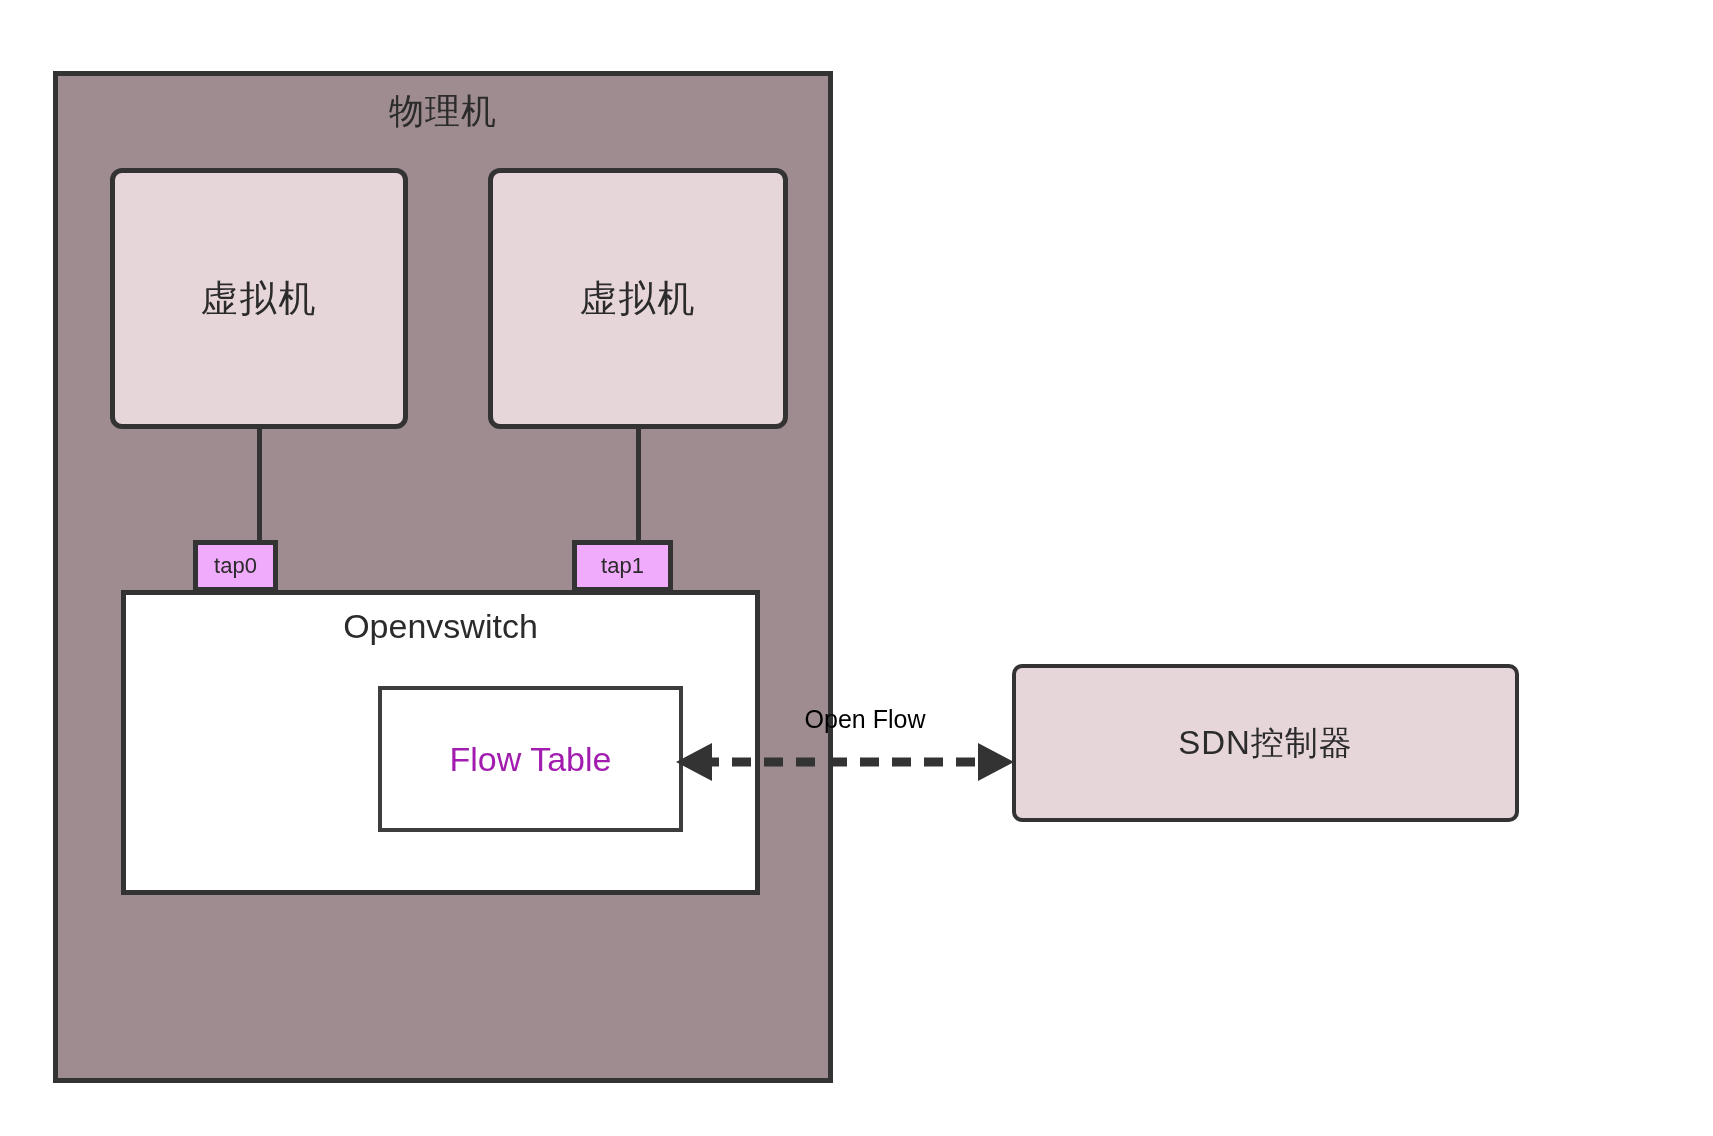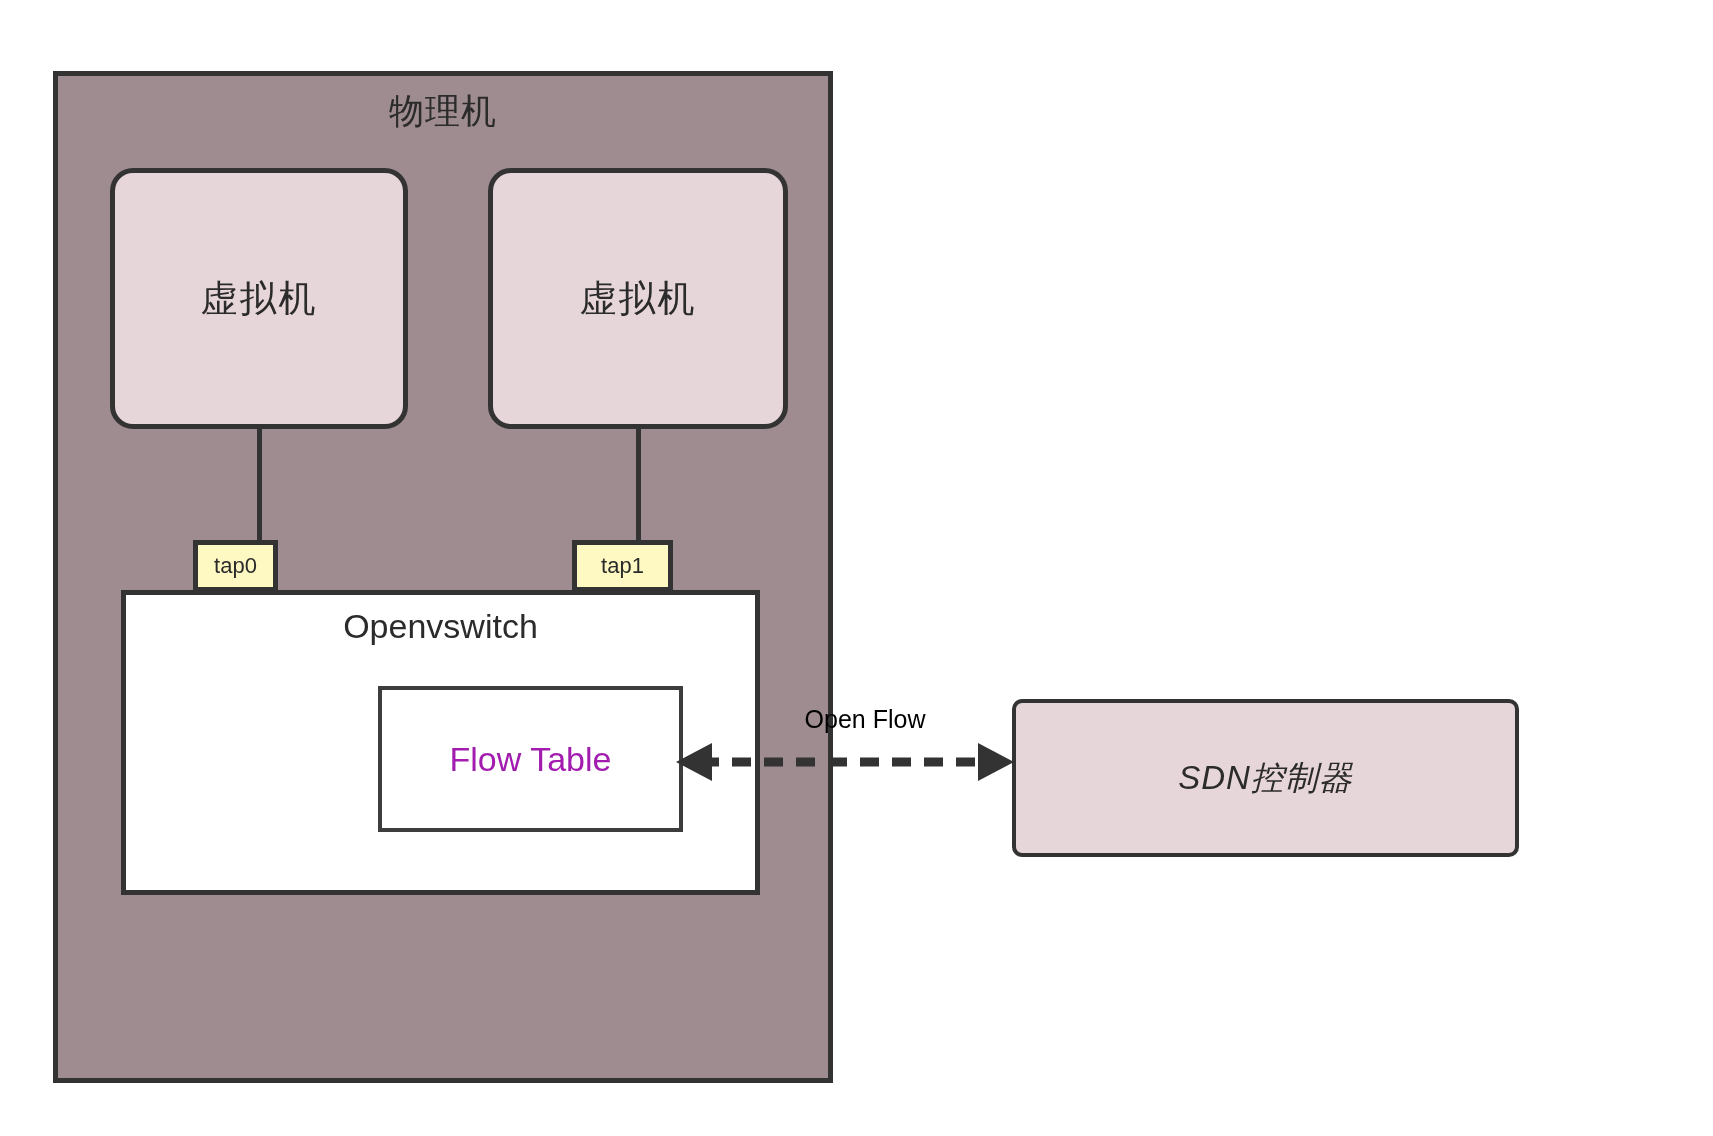--- a/index.html
+++ b/index.html
@@ -39,21 +39,21 @@
     font-size: 35px;
     color: #2b2b2b;
     letter-spacing: 1px;
   }
 
   
   .vm-box {
     position: absolute;
     background: #E6D5D9;
     border: 5px solid #333333;
-    border-radius: 23px;
+    border-radius: 12px;
     box-sizing: border-box;
     display: flex;
     align-items: center;
     justify-content: center;
   }
   .vm-label {
     font-size: 37px;
     color: #2b2b2b;
     letter-spacing: 2px;
   }
@@ -65,21 +65,21 @@
     position: absolute;
     width: 5px;
     background: #333333;
   }
   #connector-0 { left: 257px; top: 429px; height: 156px; }
   #connector-1 { left: 636px; top: 429px; height: 156px; }
 
   
   .tap-box {
     position: absolute;
-    background: #fef9c3;
+    background: #f0abfc;
     border: 5px solid #333333;
     box-sizing: border-box;
     display: flex;
     align-items: center;
     justify-content: center;
     z-index: 4;
   }
   .tap-label {
     font-size: 22px;
     color: #2b2b2b;
@@ -127,31 +127,30 @@
   }
   .flow-label {
     font-size: 34px;
     color: #a21caf;
   }
 
   
   .sdn-box {
     position: absolute;
     left: 1012px;
-    top: 699px;
+    top: 664px;
     width: 507px;
     height: 158px;
     background: #E6D5D9;
     border: 4px solid #333333;
     border-radius: 10px;
     box-sizing: border-box;
     display: flex;
     align-items: center;
     justify-content: center;
-    font-style: italic;
   }
   .sdn-label {
     font-size: 33px;
     color: #2b2b2b;
     letter-spacing: 1px;
   }
 
   
   .openflow-arrow {
     position: absolute;

